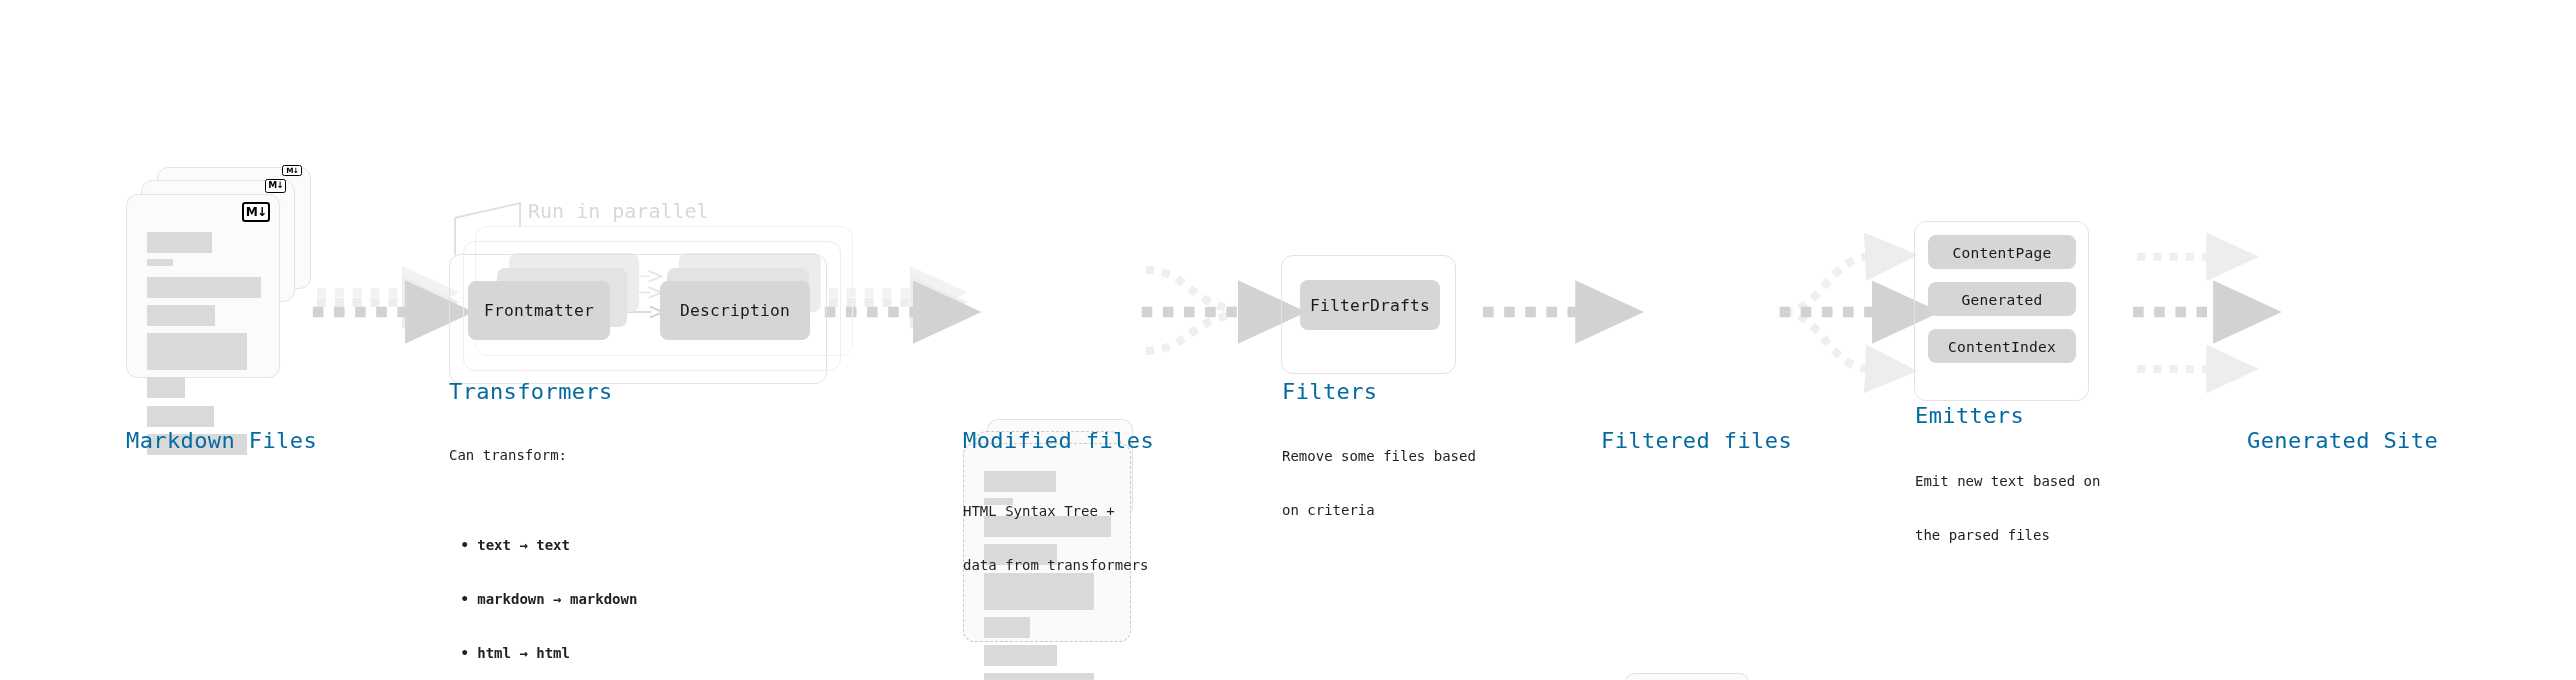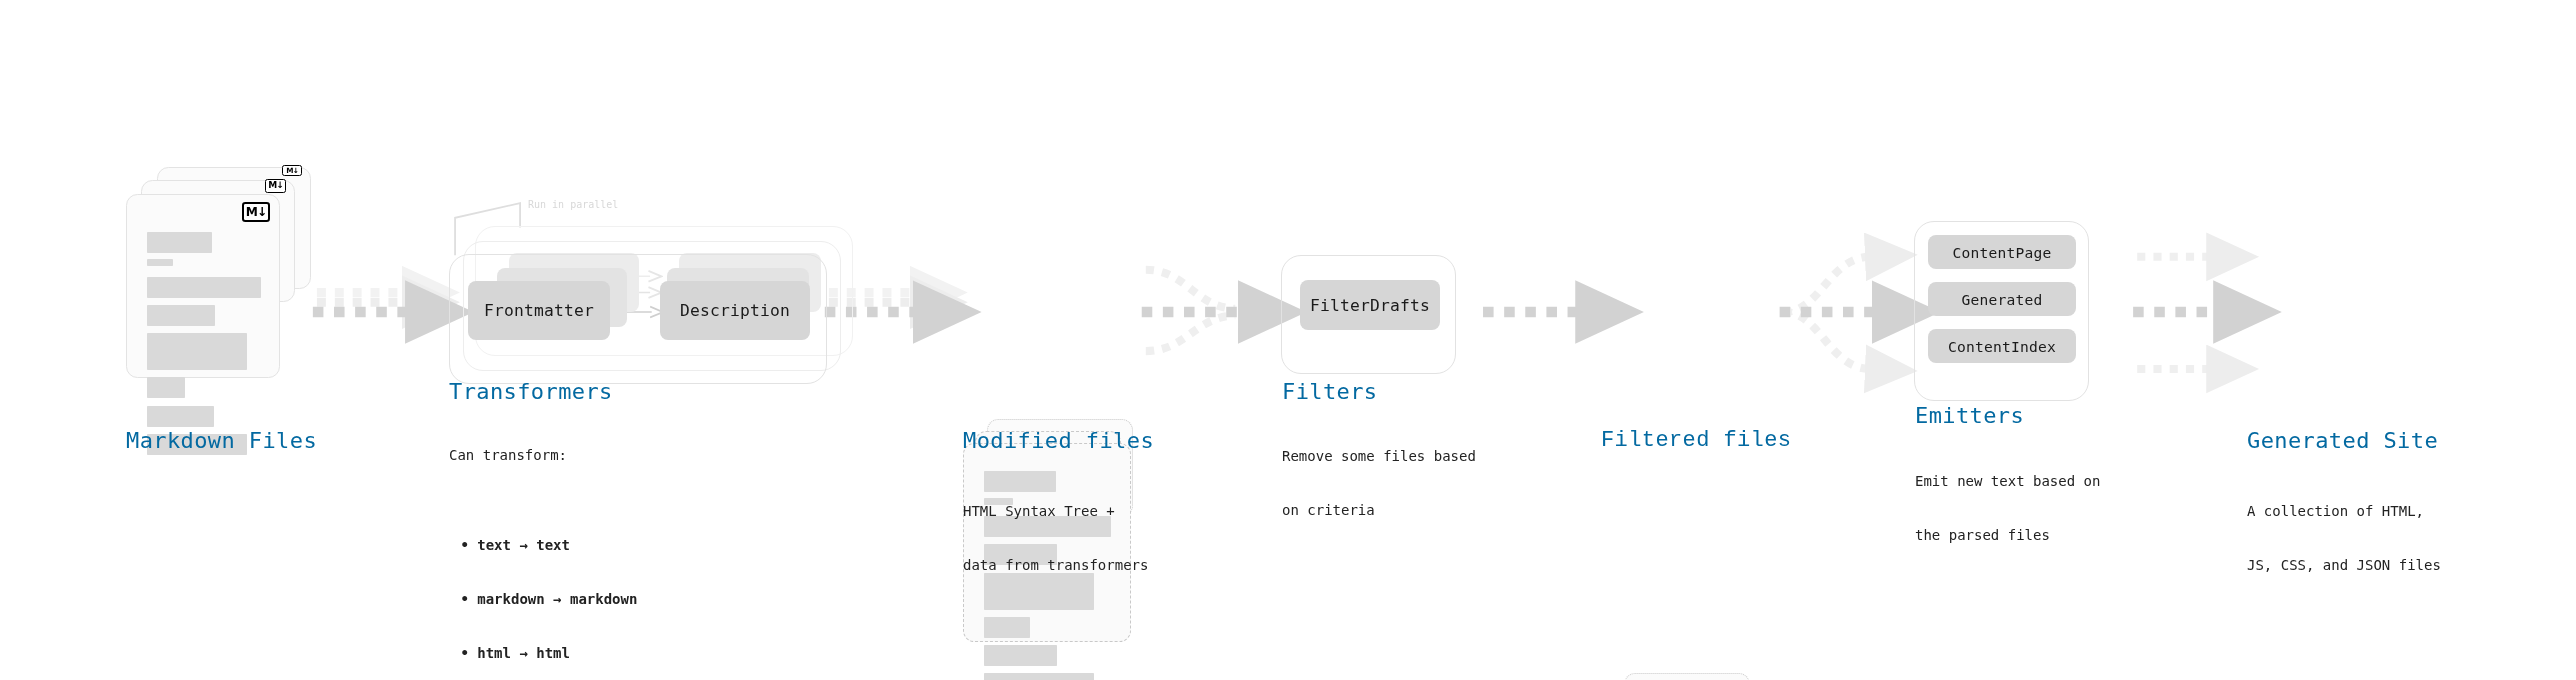--- a/index.html
+++ b/index.html
@@ -64,21 +64,21 @@
     letter-spacing: -0.8px;
     color: #000;
   }
   .badge-md.small { width: 21px; height: 14px; border-width: 1.6px; font-size: 9px; border-radius: 2.4px; }
   .badge-md.smaller { width: 19.5px; height: 11.4px; border-width: 1.6px; font-size: 7.3px; border-radius: 2.4px; }
 
   
   .group-box {
     position: absolute;
     border: 1.6px solid #e0e0e0;
-    border-radius: 20px;
+    border-radius: 12px;
     box-sizing: border-box;
     background: transparent;
   }
   .chip {
     position: absolute;
     background: #d6d6d6;
     border-radius: 8.1px;
     display: flex; align-items: center; justify-content: center;
     font-size: 16.3px;
     color: #1a1a1a;
@@ -98,21 +98,21 @@
   }
   .subtitle {
     position: absolute;
     font-size: 14px;
     color: #222;
     line-height: 18px;
     white-space: pre;
   }
   .micro-label {
     position: absolute;
-    font-size: 10px;
+    font-size: 20px;
     color: #d8d8d8;
     white-space: nowrap;
   }
 
   .bullets { margin: 0; padding: 0 0 0 11.4px; list-style: none; }
   .bullets li { white-space: pre; font-weight: bold; }
   .bullets li::before { content: "\2022  "; }
 
   svg.overlay {
     position: absolute;
@@ -280,34 +280,30 @@
     <div>Remove some files based</div>
     <div>on criteria</div>
   </div>
 
   <div class="node doc-stack" style="left:1601px; top:185px; width:187px; height:244px;">
 
     <div class="doc-card dotted-top" style="left:23px; top:0px; width:126px; height:65px; border-style:dotted;"></div>
 
   </div>
 
-  <div class="title" style="left:1601px; top:428px;font-family:Liberation Mono, monospace;">Filtered files</div>
+  <div class="title" style="left:1601px; top:428px;">Filtered files</div>
 
   <div class="group-box" style="left:1914px; top:221px; width:175px; height:180px; border-color:#e2e2e2;">
     <div class="chip" style="left:13px; top:13px; width:148px; height:34px; font-size:14.6px;">ContentPage</div>
     <div class="chip" style="left:13px; top:60px; width:148px; height:34px; font-size:14.6px;">Generated</div>
     <div class="chip" style="left:13px; top:107px; width:148px; height:34px; font-size:14.6px;">ContentIndex</div>
   </div>
 
   <div class="title" style="left:1915px; top:403px;">Emitters</div>
   <div class="subtitle" style="left:1915px; top:436px;">
     <div>Emit new text based on</div>
     <div>the parsed files</div>
   </div>
 
   <div class="title" style="left:2247px; top:428px;">Generated Site</div>
-  <div class="subtitle" style="left:2247px; top:466px;">
-    <div>A collection of HTML,</div>
-    <div>JS, CSS, and JSON files</div>
-  </div>
 
 </div>
 
 
 </body></html>

